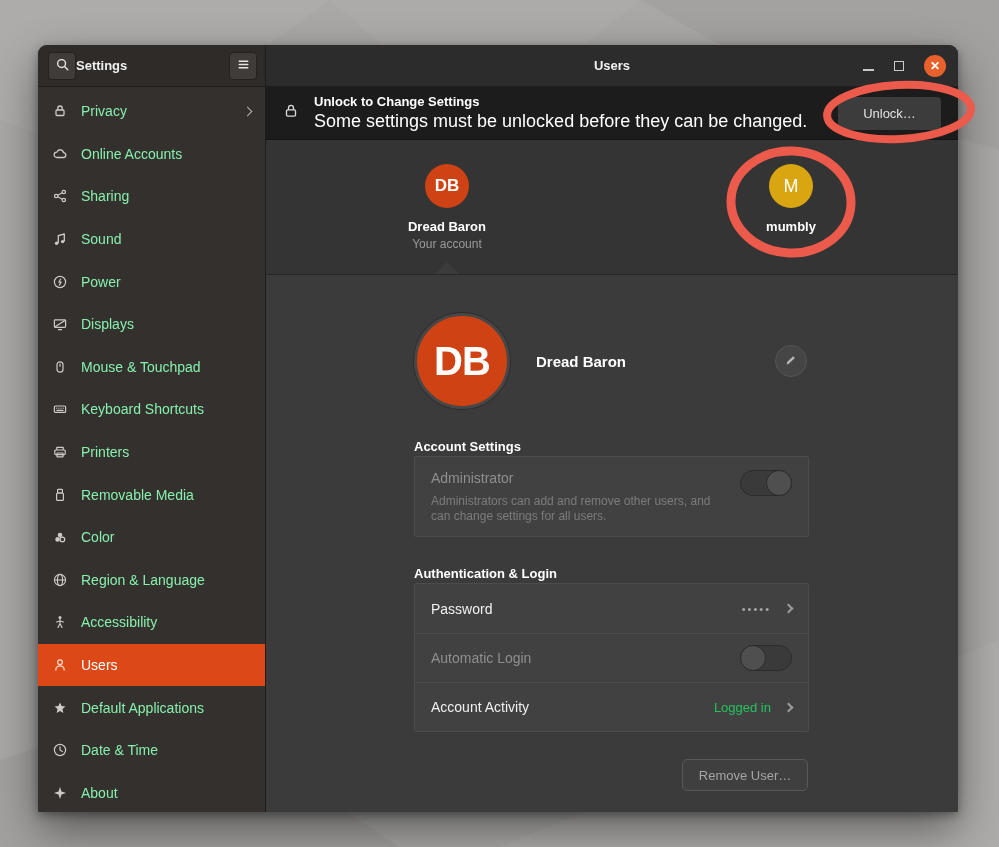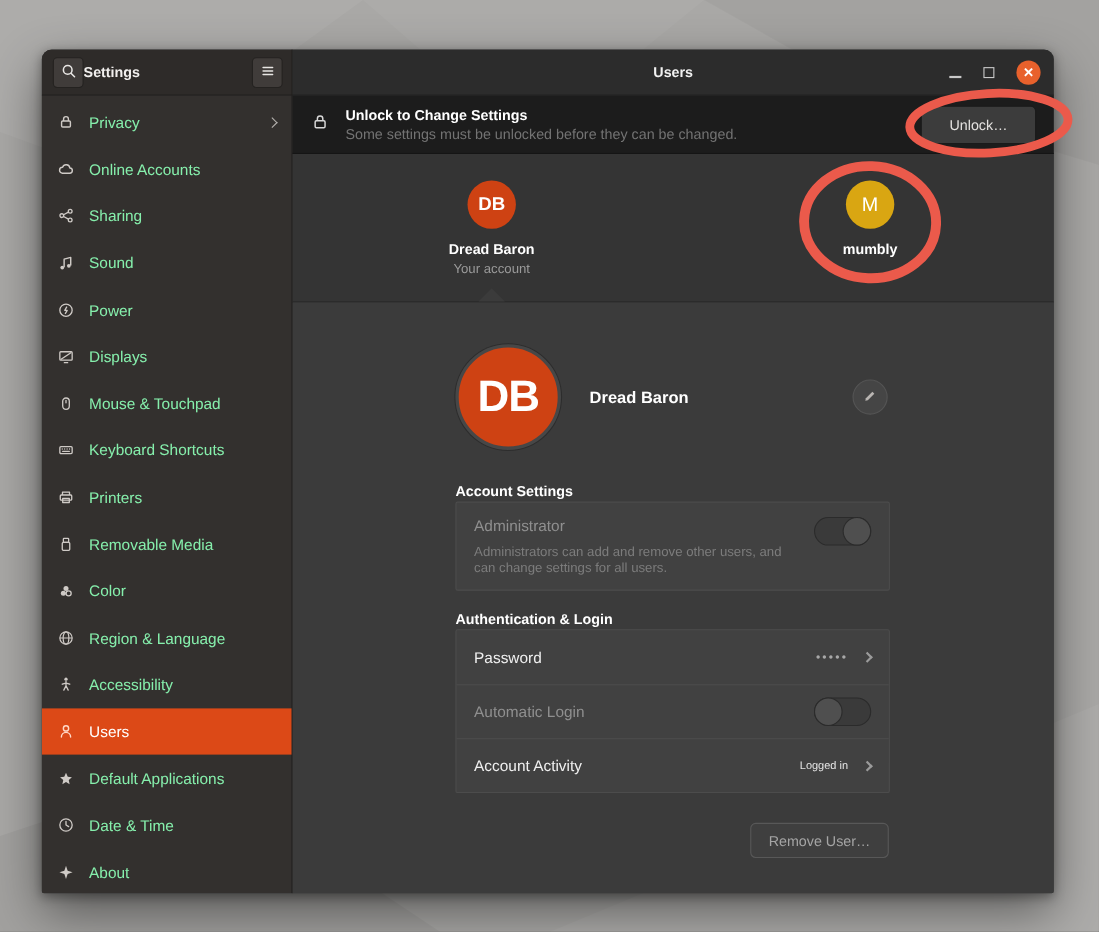--- a/index.html
+++ b/index.html
@@ -61,21 +61,21 @@
   .sb-item.selected .sb-label { color:#fff; }
   .sb-chev { margin-right:2px; }
 
   
   .banner {
     height:53px; flex:0 0 53px; background:#1c1c1c; border-bottom:1px solid #151515;
     display:flex; align-items:center; padding:0 10px 0 16px; gap:14px;
   }
   .banner-text { flex:1; }
   .banner-title { font-size:13px; font-weight:bold; color:#ffffff; margin-bottom:2px; }
-  .banner-sub { font-size:13px; color:#737373; }
+  .banner-sub { font-size:18px; color:#ffffff; }
   .unlock-btn {
     width:105px; height:35px; border-radius:5px; background:#3c3c3c;
     border:1px solid #1a1a1a; color:#e3e1df; font-size:13px;
     display:flex; align-items:center; justify-content:center; margin-right:6px;
   }
 
   
   .carousel { height:135px; flex:0 0 135px; background:#343434; border-bottom:1px solid #272727; position:relative; }
   .user-tile { position:absolute; top:24px; transform:translateX(-50%); text-align:center; width:160px; }
   .tile-current { left:181px; }
@@ -108,34 +108,34 @@
   }
   .profile-name { font-size:15px; font-weight:bold; color:#fff; margin-left:26px; }
   .edit-btn {
     position:absolute; right:2px; top:32px;
     width:32px; height:32px; border-radius:50%; background:#454545; border:1px solid #545454;
     display:flex; align-items:center; justify-content:center;
   }
 
   .section-heading { font-size:13px; font-weight:bold; color:#ffffff; }
   .h-account { margin-top:30px; }
-  .h-auth { margin-top:18px; }
+  .h-auth { margin-top:29px; }
 
   .card { margin-top:2px; background:#414141; border:1px solid #4c4c4c; border-radius:2px; }
   .card-admin { height:81px; padding:13px 16px; position:relative; }
   .admin-label { font-size:14px; color:#8f8f8f; }
   .admin-desc { font-size:12px; color:#7c7c7c; margin-top:8px; line-height:15px; }
   .card-admin .toggle { position:absolute; right:16px; top:13px; }
 
   .card-auth { }
   .auth-row { height:49px; display:flex; align-items:center; padding:0 16px; }
   .auth-row + .auth-row { border-top:1px solid #4c4c4c; }
   .row-label { flex:1; font-size:14px; color:#f0f0f0; }
   .row-label.dim { color:#8f8f8f; }
-  .row-value { font-size:10px; color:#e5e5e5; margin-right:14px; }
+  .row-value { font-size:13px; color:#22c55e; margin-right:14px; }
   .dots { letter-spacing:2px; font-size:11px; color:#a8a8a8; }
 
   .chev { display:inline-block; width:7px; height:7px; border-top:2px solid #9b9b9b; border-right:2px solid #9b9b9b; transform:rotate(45deg); }
   .sb-chev { border-color:#b3b0ad; border-width:1.5px; }
 
   .toggle { width:52px; height:26px; border-radius:13px; background:#3a3a3a; border:1px solid #2b2b2b; position:relative; display:inline-block; flex:0 0 52px; }
   .toggle .knob { position:absolute; top:-1px; width:26px; height:26px; border-radius:50%; background:#4f4f4f; border:1px solid #2b2b2b; }
   .toggle.on .knob { right:-1px; }
   .toggle.off .knob { left:-1px; }
 

